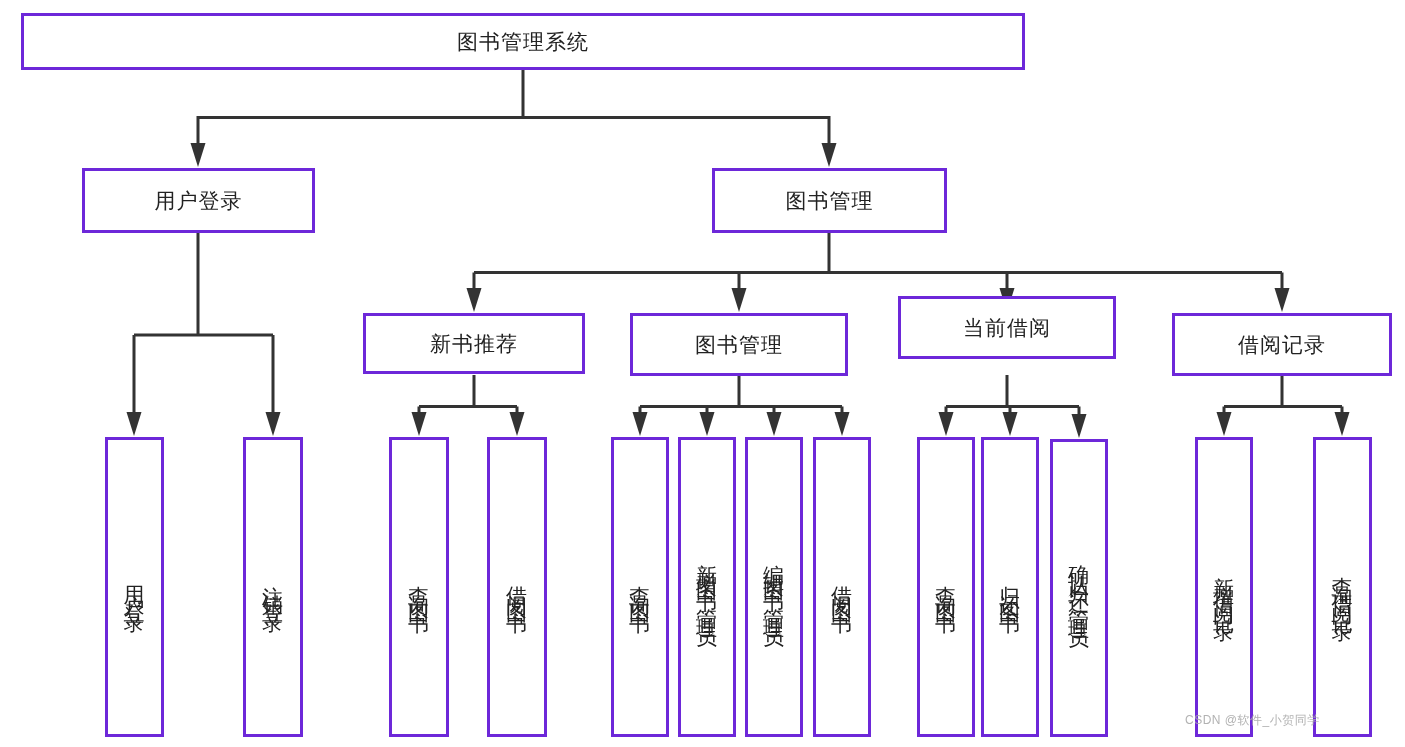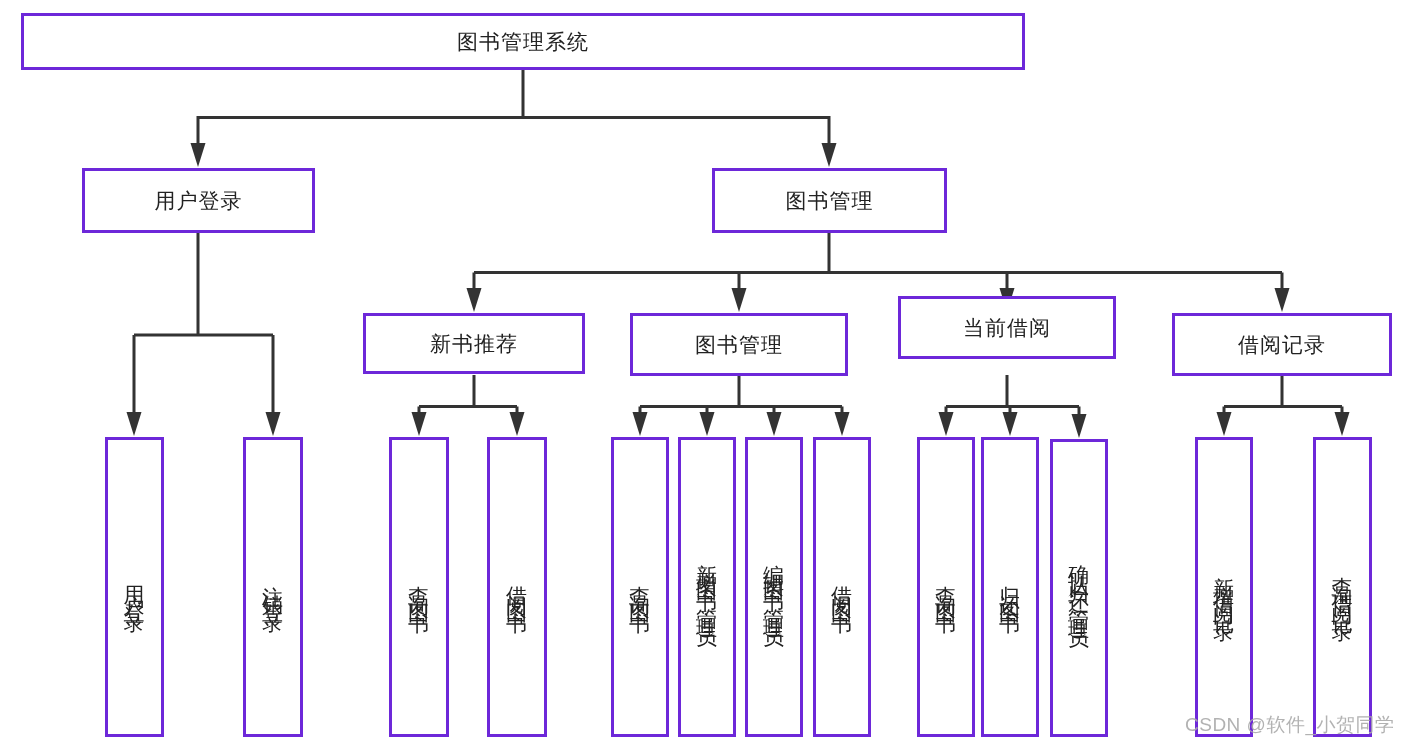--- a/index.html
+++ b/index.html
@@ -42,21 +42,21 @@
     font-size: 21px;
     writing-mode: vertical-rl;
     text-orientation: mixed;
     letter-spacing: 9px;
     line-height: 1;
   }
   .watermark {
     position: absolute;
     left: 1185px;
     top: 712px;
-    font-size: 19px;
+    font-size: 12px;
     color: rgba(170,170,170,0.9);
     letter-spacing: 0.5px;
     white-space: nowrap;
     z-index: 5;
   }
 </style>
 </head>
 <body>
 
 <div class="canvas">

